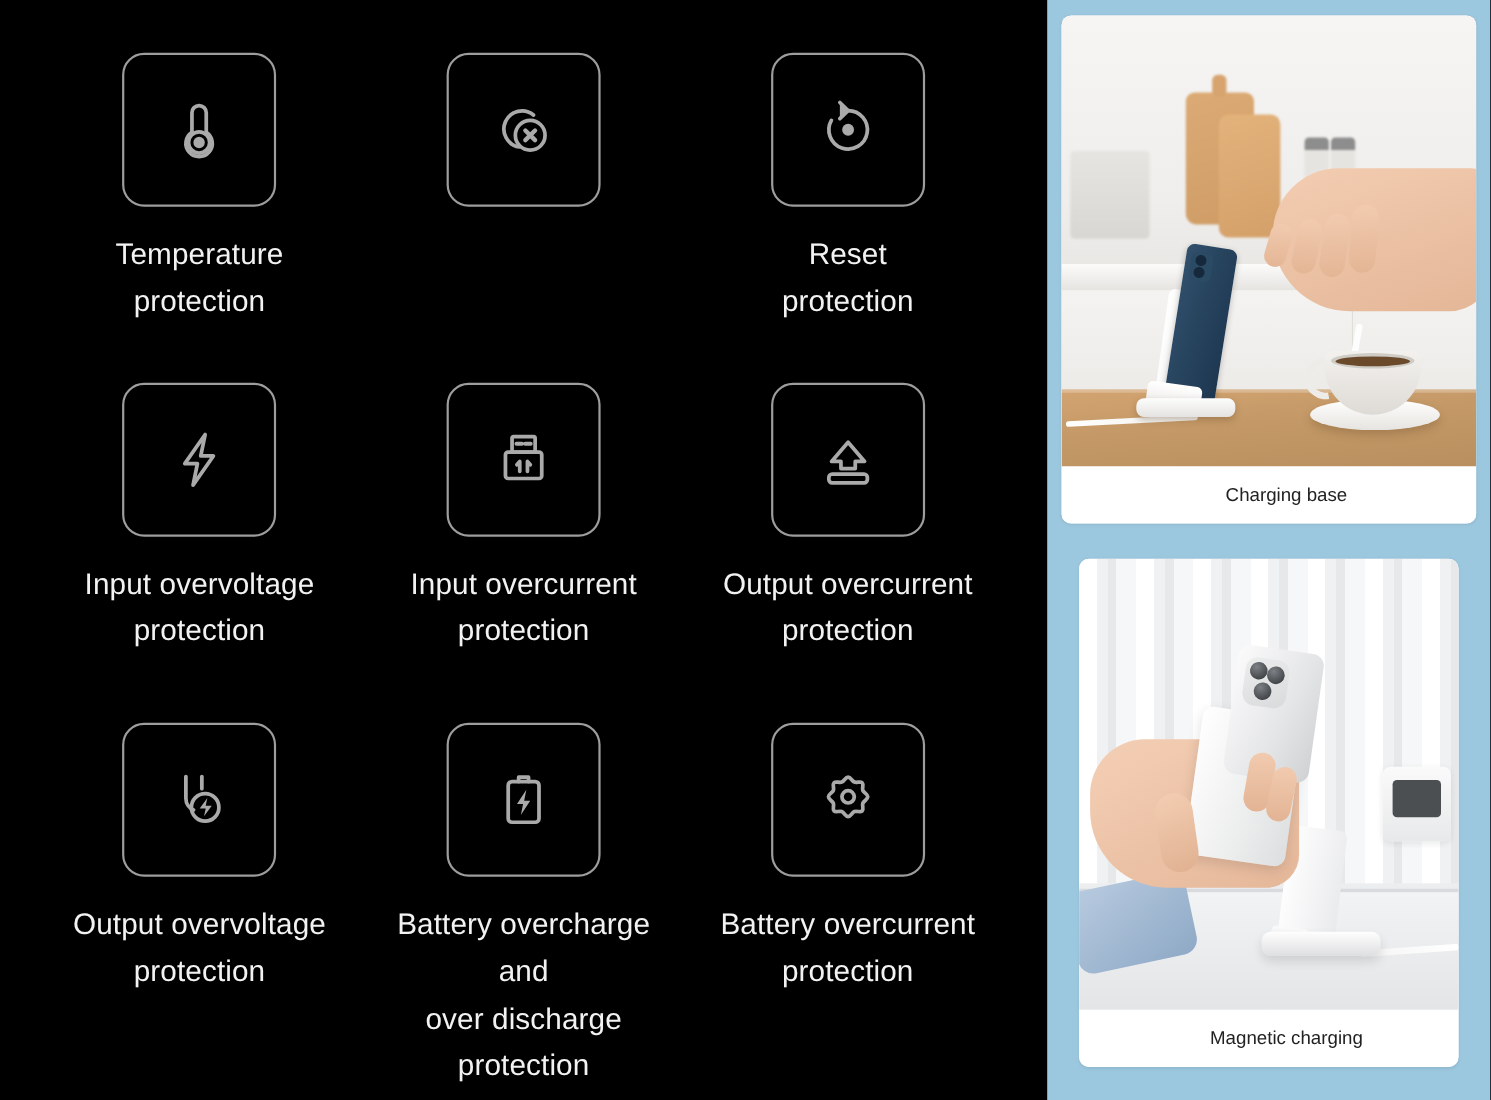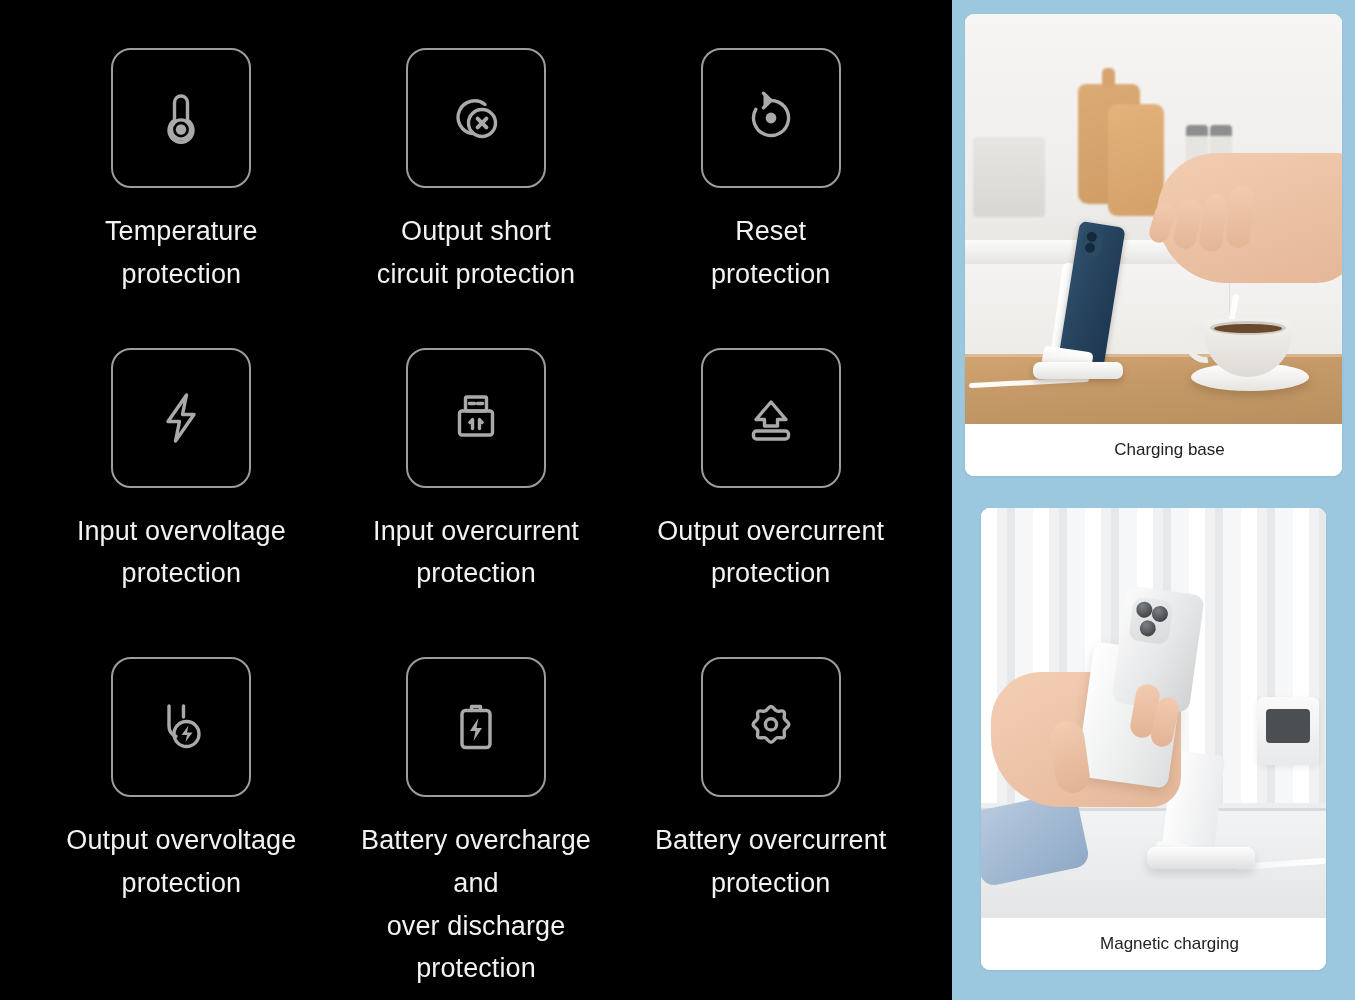--- a/index.html
+++ b/index.html
@@ -191,21 +191,20 @@
       </div>
 
       <div class="fcell">
         <div class="iconbox">
           <svg width="70" height="70" viewBox="0 0 70 70" fill="none" stroke="#aaaaaa" stroke-width="3.4" stroke-linecap="round">
             <path d="M44 21.5A16.5 16.5 0 1 0 31 50.6"></path>
             <circle cx="41" cy="40" r="13.5"></circle>
             <path d="M36.6 35.6l8.8 8.8M45.4 35.6l-8.8 8.8" stroke-width="4"></path>
           </svg>
         </div>
-        <div class="flabel">Output short<br>circuit protection</div>
       </div>
 
       <div class="fcell">
         <div class="iconbox">
           <svg width="70" height="70" viewBox="0 0 70 70" fill="none" stroke="#aaaaaa" stroke-width="3.4" stroke-linecap="round">
             <path d="M35 17.5a17.5 17.5 0 1 1-15.2 8.9"></path>
             <path d="M27.5 10.2L35 17.5l-7.5 7.3" stroke-linejoin="round" fill="#aaaaaa"></path>
             <circle cx="35" cy="35" r="5.4" fill="#aaaaaa" stroke="none"></circle>
           </svg>
         </div>

